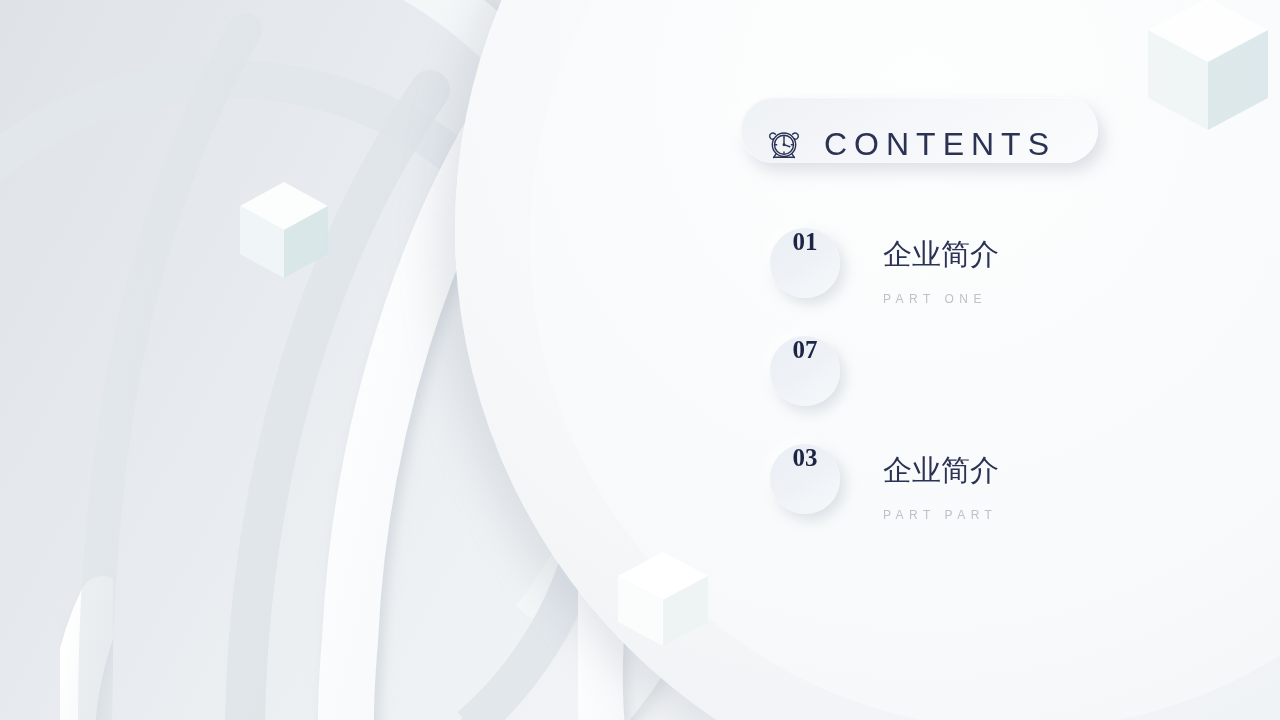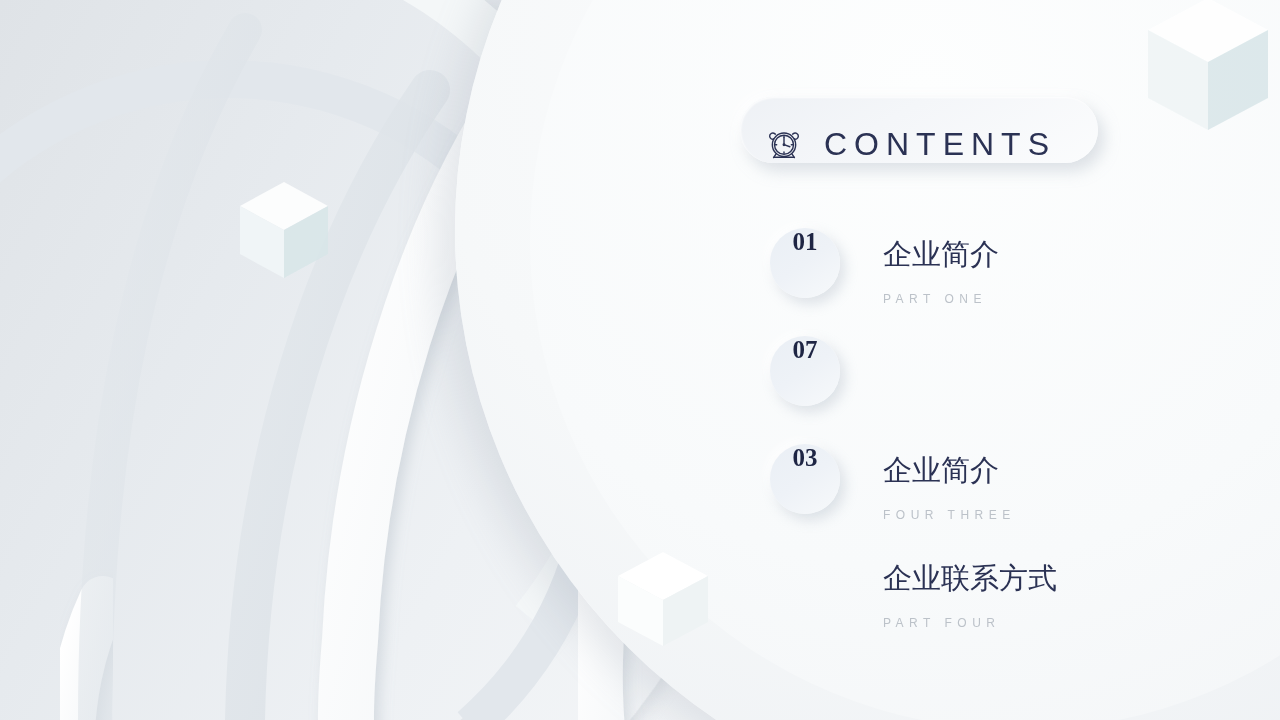--- a/index.html
+++ b/index.html
@@ -334,26 +334,22 @@
           <span class="toc-num">07</span>
         </div>
       </div>
 
       <div class="toc-item">
         <div class="toc-badge">
           <span class="toc-num">03</span>
         </div>
         <div class="toc-text">
           <div class="toc-title">企业简介</div>
-          <div class="toc-sub">FOUR THREE</div>
+          <div class="toc-sub">PART PART</div>
         </div>
       </div>
 
       <div class="toc-item">
-        <div class="toc-text">
-          <div class="toc-title">企业联系方式</div>
-          <div class="toc-sub">PART FOUR</div>
-        </div>
       </div>
 
     </div>
   </div>
 </div>
 
 </body></html>

